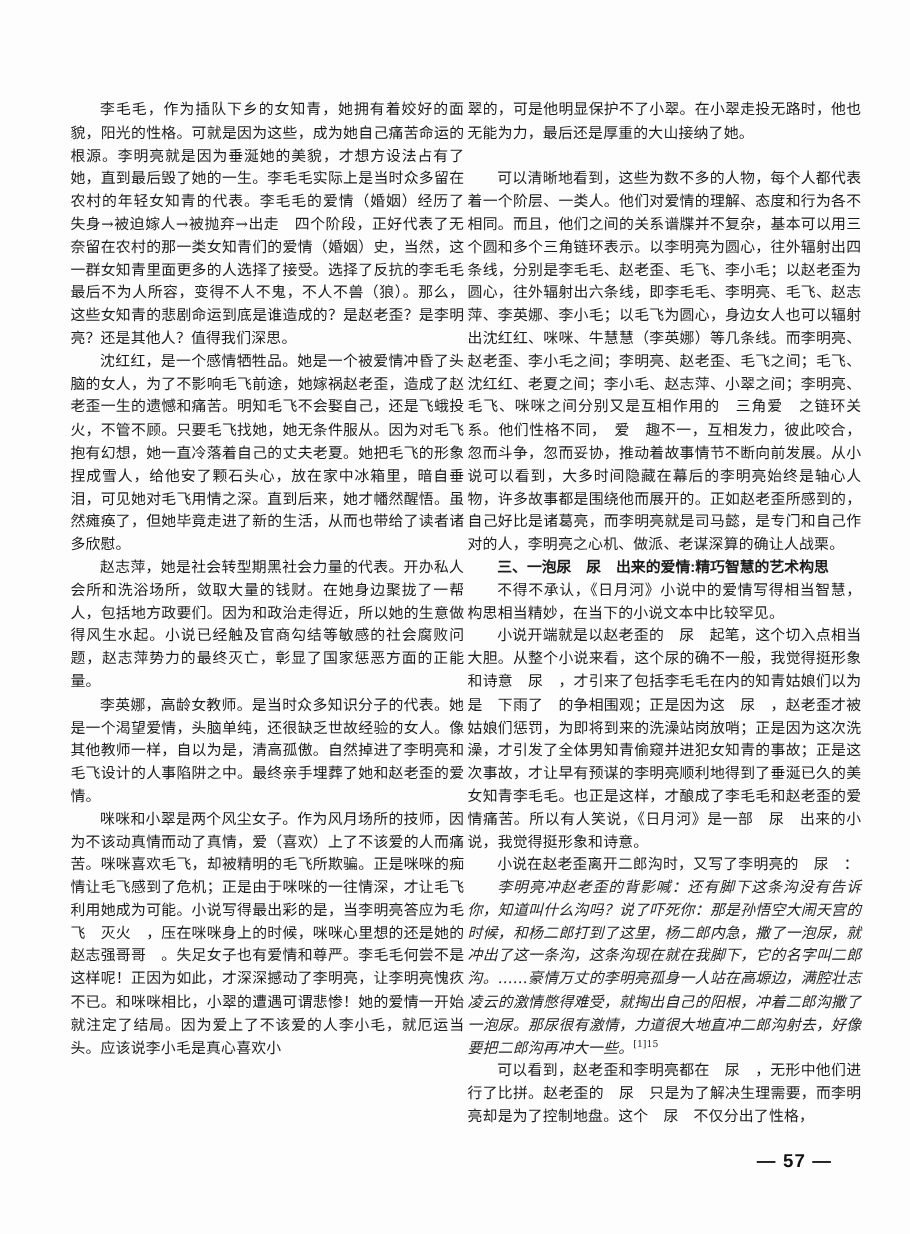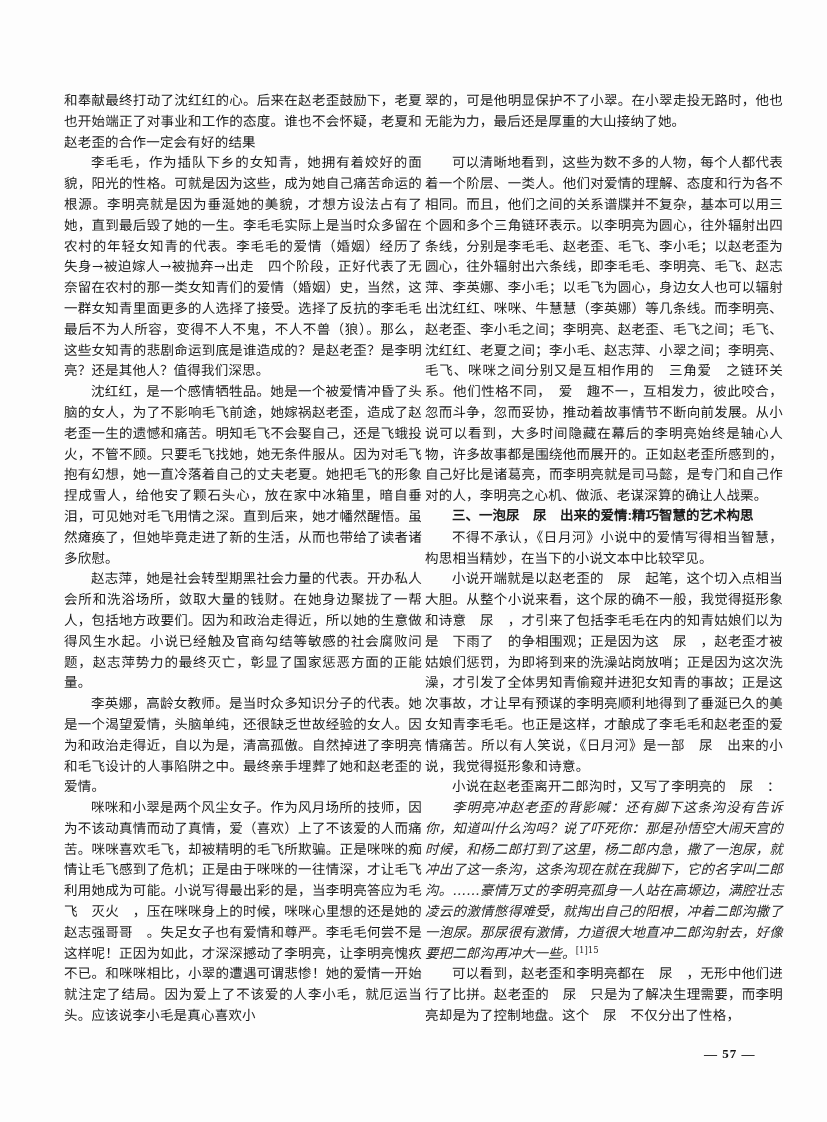--- a/index.html
+++ b/index.html
@@ -49,38 +49,37 @@
   }
   sup.cite {
     font-size: 8.5px;
     font-style: normal;
     line-height: 0;
     letter-spacing: 0;
   }
   .page-number {
     position: absolute;
     top: 1046px;
-    left: 704px;
-    font-size: 13px;
+    left: 688px;
+    font-size: 17px;
     font-weight: bold;
     letter-spacing: 1px;
     color: #111;
-    font-family: Liberation Serif, serif;
+    font-family: Liberation Sans, sans-serif;
   }
 </style>
 </head>
 <body>
 
 <div class="page">
   <div class="column col-left">
-      <p class="para body-noindent">和奉献最终打动了沈红红的心。后来在赵老歪鼓励下，老夏也开始端正了对事业和工作的态度。谁也不会怀疑，老夏和赵老歪的合作一定会有好的结果</p>
       <p class="para body">李毛毛，作为插队下乡的女知青，她拥有着姣好的面貌，阳光的性格。可就是因为这些，成为她自己痛苦命运的根源。李明亮就是因为垂涎她的美貌，才想方设法占有了她，直到最后毁了她的一生。李毛毛实际上是当时众多留在农村的年轻女知青的代表。李毛毛的爱情（婚姻）经历了　失身→被迫嫁人→被抛弃→出走　四个阶段，正好代表了无奈留在农村的那一类女知青们的爱情（婚姻）史，当然，这一群女知青里面更多的人选择了接受。选择了反抗的李毛毛最后不为人所容，变得不人不鬼，不人不兽（狼）。那么，这些女知青的悲剧命运到底是谁造成的？是赵老歪？是李明亮？还是其他人？值得我们深思。</p>
       <p class="para body">沈红红，是一个感情牺牲品。她是一个被爱情冲昏了头脑的女人，为了不影响毛飞前途，她嫁祸赵老歪，造成了赵老歪一生的遗憾和痛苦。明知毛飞不会娶自己，还是飞蛾投火，不管不顾。只要毛飞找她，她无条件服从。因为对毛飞抱有幻想，她一直冷落着自己的丈夫老夏。她把毛飞的形象捏成雪人，给他安了颗石头心，放在家中冰箱里，暗自垂泪，可见她对毛飞用情之深。直到后来，她才幡然醒悟。虽然瘫痪了，但她毕竟走进了新的生活，从而也带给了读者诸多欣慰。</p>
       <p class="para body">赵志萍，她是社会转型期黑社会力量的代表。开办私人会所和洗浴场所，敛取大量的钱财。在她身边聚拢了一帮人，包括地方政要们。因为和政治走得近，所以她的生意做得风生水起。小说已经触及官商勾结等敏感的社会腐败问题，赵志萍势力的最终灭亡，彰显了国家惩恶方面的正能量。</p>
-      <p class="para body">李英娜，高龄女教师。是当时众多知识分子的代表。她是一个渴望爱情，头脑单纯，还很缺乏世故经验的女人。因为和政治走得近，自以为是，清高孤傲。自然掉进了李明亮和毛飞设计的人事陷阱之中。最终亲手埋葬了她和赵老歪的爱情。</p>
+      <p class="para body">李英娜，高龄女教师。是当时众多知识分子的代表。她是一个渴望爱情，头脑单纯，还很缺乏世故经验的女人。像其他教师一样，自以为是，清高孤傲。自然掉进了李明亮和毛飞设计的人事陷阱之中。最终亲手埋葬了她和赵老歪的爱情。</p>
       <p class="para body">咪咪和小翠是两个风尘女子。作为风月场所的技师，因为不该动真情而动了真情，爱（喜欢）上了不该爱的人而痛苦。咪咪喜欢毛飞，却被精明的毛飞所欺骗。正是咪咪的痴情让毛飞感到了危机；正是由于咪咪的一往情深，才让毛飞利用她成为可能。小说写得最出彩的是，当李明亮答应为毛飞　灭火　，压在咪咪身上的时候，咪咪心里想的还是她的　赵志强哥哥　。失足女子也有爱情和尊严。李毛毛何尝不是这样呢！正因为如此，才深深撼动了李明亮，让李明亮愧疚不已。和咪咪相比，小翠的遭遇可谓悲惨！她的爱情一开始就注定了结局。因为爱上了不该爱的人李小毛，就厄运当头。应该说李小毛是真心喜欢小</p>
     </div>
   <div class="column col-right">
       <p class="para body-noindent">翠的，可是他明显保护不了小翠。在小翠走投无路时，他也无能为力，最后还是厚重的大山接纳了她。</p>
       <p class="para body gap-before">可以清晰地看到，这些为数不多的人物，每个人都代表着一个阶层、一类人。他们对爱情的理解、态度和行为各不相同。而且，他们之间的关系谱牒并不复杂，基本可以用三个圆和多个三角链环表示。以李明亮为圆心，往外辐射出四条线，分别是李毛毛、赵老歪、毛飞、李小毛；以赵老歪为圆心，往外辐射出六条线，即李毛毛、李明亮、毛飞、赵志萍、李英娜、李小毛；以毛飞为圆心，身边女人也可以辐射出沈红红、咪咪、牛慧慧（李英娜）等几条线。而李明亮、赵老歪、李小毛之间；李明亮、赵老歪、毛飞之间；毛飞、沈红红、老夏之间；李小毛、赵志萍、小翠之间；李明亮、毛飞、咪咪之间分别又是互相作用的　三角爱　之链环关系。他们性格不同，　爱　趣不一，互相发力，彼此咬合，忽而斗争，忽而妥协，推动着故事情节不断向前发展。从小说可以看到，大多时间隐藏在幕后的李明亮始终是轴心人物，许多故事都是围绕他而展开的。正如赵老歪所感到的，自己好比是诸葛亮，而李明亮就是司马懿，是专门和自己作对的人，李明亮之心机、做派、老谋深算的确让人战栗。</p>
       <p class="para heading">三、一泡尿　尿　出来的爱情:精巧智慧的艺术构思</p>
       <p class="para body">不得不承认，《日月河》小说中的爱情写得相当智慧，构思相当精妙，在当下的小说文本中比较罕见。</p>
       <p class="para body">小说开端就是以赵老歪的　尿　起笔，这个切入点相当大胆。从整个小说来看，这个尿的确不一般，我觉得挺形象和诗意　尿　，才引来了包括李毛毛在内的知青姑娘们以为是　下雨了　的争相围观；正是因为这　尿　，赵老歪才被姑娘们惩罚，为即将到来的洗澡站岗放哨；正是因为这次洗澡，才引发了全体男知青偷窥并进犯女知青的事故；正是这次事故，才让早有预谋的李明亮顺利地得到了垂涎已久的美女知青李毛毛。也正是这样，才酿成了李毛毛和赵老歪的爱情痛苦。所以有人笑说，《日月河》是一部　尿　出来的小说，我觉得挺形象和诗意。</p>
       <p class="para body">小说在赵老歪离开二郎沟时，又写了李明亮的　尿　：</p>
       <p class="para quote">李明亮冲赵老歪的背影喊：还有脚下这条沟没有告诉你，知道叫什么沟吗？说了吓死你：那是孙悟空大闹天宫的时候，和杨二郎打到了这里，杨二郎内急，撒了一泡尿，就冲出了这一条沟，这条沟现在就在我脚下，它的名字叫二郎沟。……豪情万丈的李明亮孤身一人站在高塬边，满腔壮志凌云的激情憋得难受，就掏出自己的阳根，冲着二郎沟撒了一泡尿。那尿很有激情，力道很大地直冲二郎沟射去，好像要把二郎沟再冲大一些。<sup class="cite">[1]15</sup></p>

